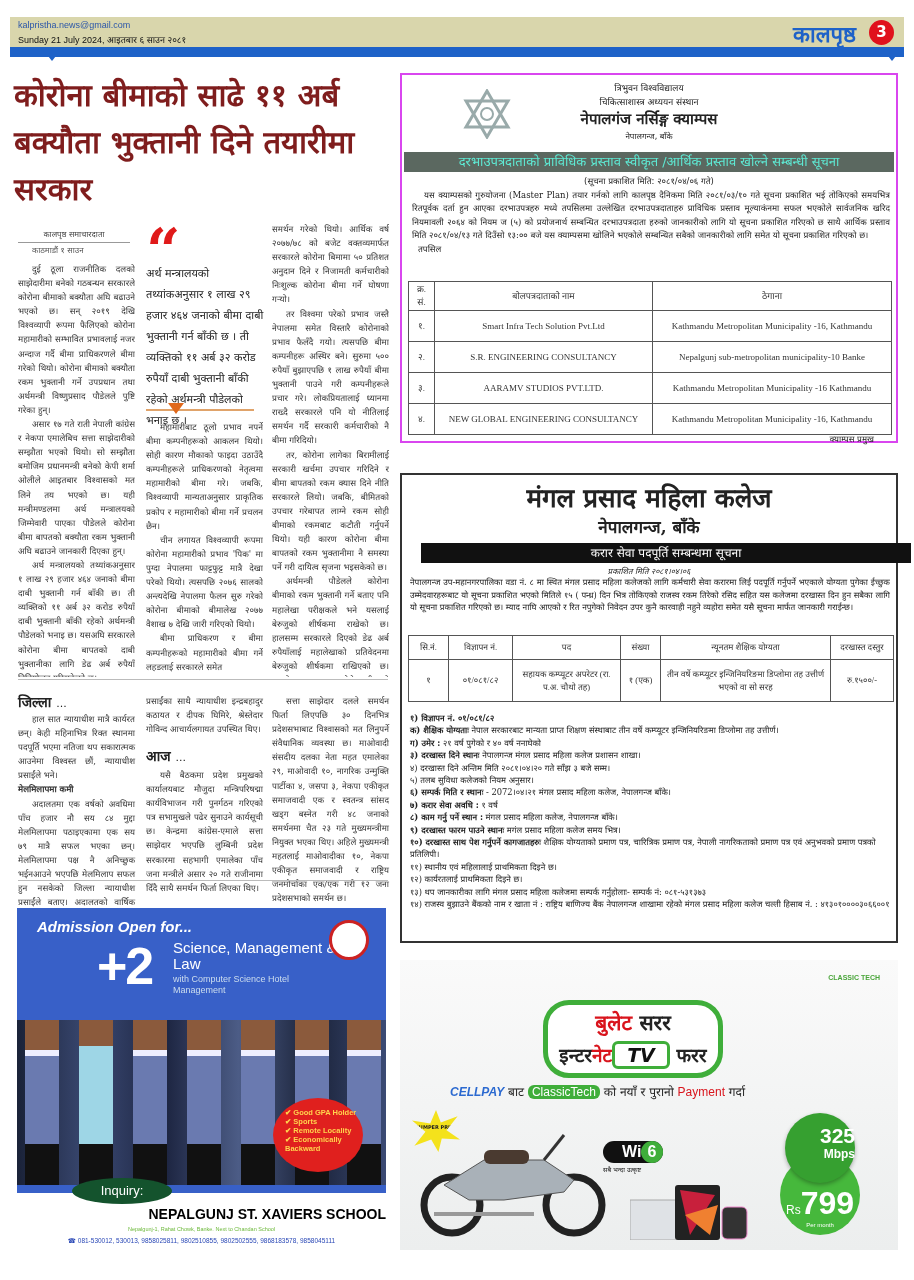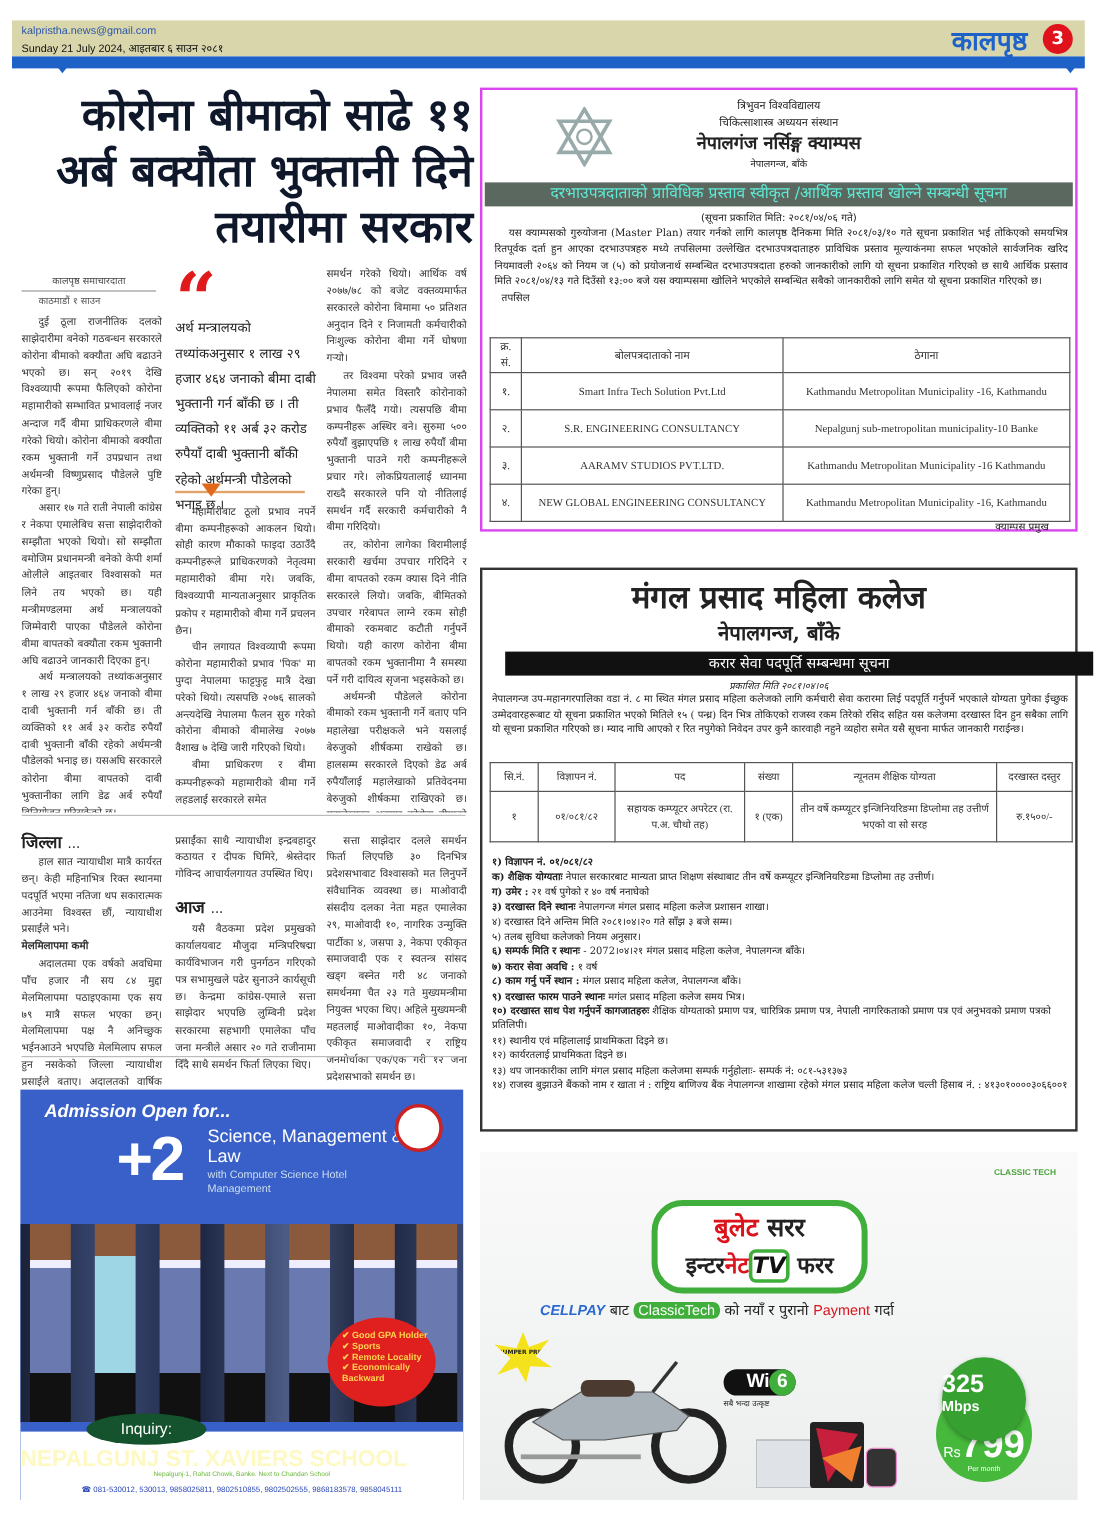--- a/index.html
+++ b/index.html
@@ -4,21 +4,21 @@
 <style>
 *{box-sizing:border-box;margin:0;padding:0}
 body{width:914px;height:1280px;background:#fff;font-family:"DejaVu Sans",sans-serif;color:#222;position:relative;overflow:hidden}
 .hdr{position:absolute;left:10px;top:17px;width:894px;height:30px;background:#d9d6ac}
 .hdr .email{position:absolute;left:8px;top:3px;font-size:9px;color:#2c57a8;font-family:"Liberation Sans",sans-serif}
 .hdr .date{position:absolute;left:8px;top:16px;font-size:9px;color:#111;font-family:"Liberation Sans",sans-serif}
 .hdr .brand{position:absolute;right:48px;top:1px;font-size:22px;font-weight:bold;color:#1e62c8}
 .hdr .pg{position:absolute;right:10px;top:3px;width:25px;height:25px;border-radius:50%;background:#e0121c;color:#fff;font-size:15px;font-weight:bold;text-align:center;line-height:25px}
 .bar{position:absolute;left:10px;top:47px;width:894px;height:10px;background:#1e62c8}
 .bar .nub{position:absolute;bottom:-4px;width:0;height:0;border-left:4px solid transparent;border-right:4px solid transparent;border-top:5px solid #1e62c8}
-.headline{position:absolute;left:14px;top:72px;width:380px;text-align:right;font-size:37px;line-height:47px;color:#0f172a}
+.headline{position:absolute;left:14px;top:72px;width:380px;text-align:left;font-size:31px;line-height:47px;color:#7f1d1d}
 .byline{position:absolute;left:18px;top:228px;width:112px;font-size:8px;color:#444;border-bottom:1px solid #999;padding-bottom:3px;text-align:center}
 .dateline{position:absolute;left:32px;top:244px;font-size:8px;color:#555}
 .col{position:absolute;font-size:8.6px;line-height:14.1px;text-align:justify;color:#333;font-family:"DejaVu Serif",serif}
 .col p{text-indent:14px}
 .quote-mark{position:absolute;left:146px;top:220px;font-size:60px;line-height:60px;color:#e01a1a;font-weight:bold;font-family:"DejaVu Serif",serif}
 .quote-text{position:absolute;left:146px;top:263px;width:122px;font-size:11px;line-height:21px;color:#222}
 .orn{position:absolute;left:146px;top:409px;width:108px;height:2px;background:#e0a36a}
 .orn .v{position:absolute;left:22px;top:-6px;width:0;height:0;border-left:8px solid transparent;border-right:8px solid transparent;border-top:11px solid #e0691c}
 .sep{position:absolute;left:18px;top:679px;width:370px;height:1px;background:#bbb}
 .sep2{position:absolute;left:18px;top:880px;width:370px;height:1px;background:#bbb}
@@ -43,41 +43,41 @@
 .ad1 .adm{position:absolute;left:20px;top:10px;font-size:15px;font-weight:bold;font-style:italic;color:#fff;font-family:"Liberation Sans",sans-serif}
 .ad1 .plus2{position:absolute;left:80px;top:28px;font-size:52px;font-weight:bold;color:#fff;font-family:"Liberation Sans",sans-serif;letter-spacing:-2px}
 .ad1 .sci{position:absolute;left:156px;top:32px;font-size:15px;color:#fff;line-height:16px;font-family:"Liberation Sans",sans-serif}
 .ad1 .cs{position:absolute;left:156px;top:66px;font-size:9px;color:#cde;line-height:11px;font-family:"Liberation Sans",sans-serif}
 .ad1 .crest{position:absolute;left:312px;top:12px;width:40px;height:40px;border-radius:50%;background:#fff;border:3px solid #c22}
 .ad1 .players{position:absolute;left:0;top:112px;width:369px;height:165px;background:linear-gradient(90deg,#1a2238 0%,#3b4a74 20%,#1c2440 40%,#4c5c86 60%,#1a2238 80%,#3b4a74 100%)}
 .ad1 .player{position:absolute;top:0;width:34px;height:165px;background:linear-gradient(180deg,#8b5a3c 0 18%,#eef 18% 22%,#6a7ab0 22% 75%,#111 75%)}
 .ad1 .redbubble{position:absolute;left:256px;top:190px;width:90px;height:74px;border-radius:50%;background:#e0201e;font-size:7.5px;line-height:9px;color:#ffd34d;font-weight:bold;padding:10px 0 0 12px;font-family:"Liberation Sans",sans-serif}
 .ad1 .white{position:absolute;left:0;top:285px;width:369px;height:57px;background:#fff}
 .ad1 .inq{position:absolute;left:55px;top:270px;width:100px;height:26px;border-radius:50%;background:#14532d;color:#fff;font-size:13px;text-align:center;line-height:26px;font-family:"Liberation Sans",sans-serif}
-.ad1 .school{position:absolute;left:0;top:298px;width:369px;text-align:left;font-size:19px;font-weight:bold;color:#fef9c3;font-family:"Liberation Sans",sans-serif}
+.ad1 .school{position:absolute;left:0;top:298px;width:369px;text-align:right;font-size:14px;font-weight:bold;color:#000000;font-family:"Liberation Sans",sans-serif}
 .ad1 .addr{position:absolute;left:0;top:318px;width:369px;text-align:center;font-size:5.5px;color:#6cb83a;font-family:"Liberation Sans",sans-serif}
 .ad1 .phone{position:absolute;left:0;top:329px;width:369px;text-align:center;font-size:6.5px;color:#2a48b6;font-family:"Liberation Sans",sans-serif}
 .ad2{position:absolute;left:400px;top:960px;width:498px;height:290px;background:linear-gradient(180deg,#fafafa,#eceeee)}
 .ad2 .ctlogo{position:absolute;right:18px;top:14px;font-size:7px;font-weight:bold;color:#4aa53a;font-family:"Liberation Sans",sans-serif}
 .ad2 .cloud{position:absolute;left:143px;top:40px;width:180px;height:78px;border:5px solid #3fae3a;border-radius:26px;background:#fff}
 .ad2 .l1{position:absolute;left:0;top:3px;width:100%;text-align:center;font-size:21px;font-weight:bold}
 .ad2 .l2{position:absolute;left:0;top:36px;width:100%;text-align:center;font-size:19px;font-weight:bold;color:#222}
 .ad2 .red{color:#d9141c}
-.ad2 .tv{display:inline-block;border:3px solid #3fae3a;border-radius:6px;padding:0 0;font-style:italic;color:#111}
+.ad2 .tv{display:inline-block;border:3px solid #3fae3a;border-radius:6px;padding:0 12px;font-style:italic;color:#111}
 .ad2 .pay{position:absolute;left:50px;top:123px;font-size:12px;color:#222}
 .ad2 .cell{color:#2c6ad0;font-weight:bold;font-style:italic;font-family:"Liberation Sans",sans-serif}
 .ad2 .ctpill{background:#3fae3a;color:#fff;border-radius:6px;padding:0 4px;font-family:"Liberation Sans",sans-serif}
 .ad2 .payword{color:#d9141c;font-family:"Liberation Sans",sans-serif}
 .ad2 .bike{position:absolute;left:14px;top:170px;width:195px;height:110px}
 .ad2 .bump{position:absolute;left:12px;top:150px;width:48px;height:42px;background:#f4e21c;clip-path:polygon(50% 0,60% 30%,95% 15%,72% 48%,100% 70%,62% 68%,55% 100%,40% 70%,5% 85%,28% 52%,0 25%,38% 32%);font-size:5px;font-weight:bold;text-align:center;padding-top:14px;color:#222}
 .ad2 .wifi{position:absolute;left:203px;top:181px;width:60px;height:22px;border-radius:11px;background:#111;color:#fff;font-size:16px;font-weight:bold;line-height:22px;padding-left:19px;font-family:"Liberation Sans",sans-serif}
 .ad2 .wifi .six{position:absolute;right:0;top:0;width:22px;height:22px;border-radius:50%;background:#3fae3a;text-align:center}
 .ad2 .wifisub{position:absolute;left:203px;top:205px;font-size:6.5px;color:#222}
 .ad2 .devices{position:absolute;left:230px;top:225px;width:130px;height:55px}
-.ad2 .speed{position:absolute;left:385px;top:171px;width:70px;height:70px;border-radius:50%;background:#36a030;color:#fff;text-align:left;font-family:"Liberation Sans",sans-serif;box-shadow:0 2px 4px rgba(0,0,0,.3)}
+.ad2 .speed{position:absolute;left:385px;top:153px;width:70px;height:70px;border-radius:50%;background:#36a030;color:#fff;text-align:right;font-family:"Liberation Sans",sans-serif;box-shadow:0 2px 4px rgba(0,0,0,.3)}
 .ad2 .price{position:absolute;left:380px;top:195px;width:80px;height:80px;border-radius:50%;background:#46b83c;color:#fff;text-align:center;font-family:"Liberation Sans",sans-serif;z-index:0}
 .ad2 .speed{z-index:1}
 </style>
 </head>
 <body>
 
 <div class="hdr">
   <span class="email">kalpristha.news@gmail.com</span>
   <span class="date">Sunday 21 July 2024, आइतबार ६ साउन २०८१</span>
   <span class="brand">कालपृष्ठ</span>

